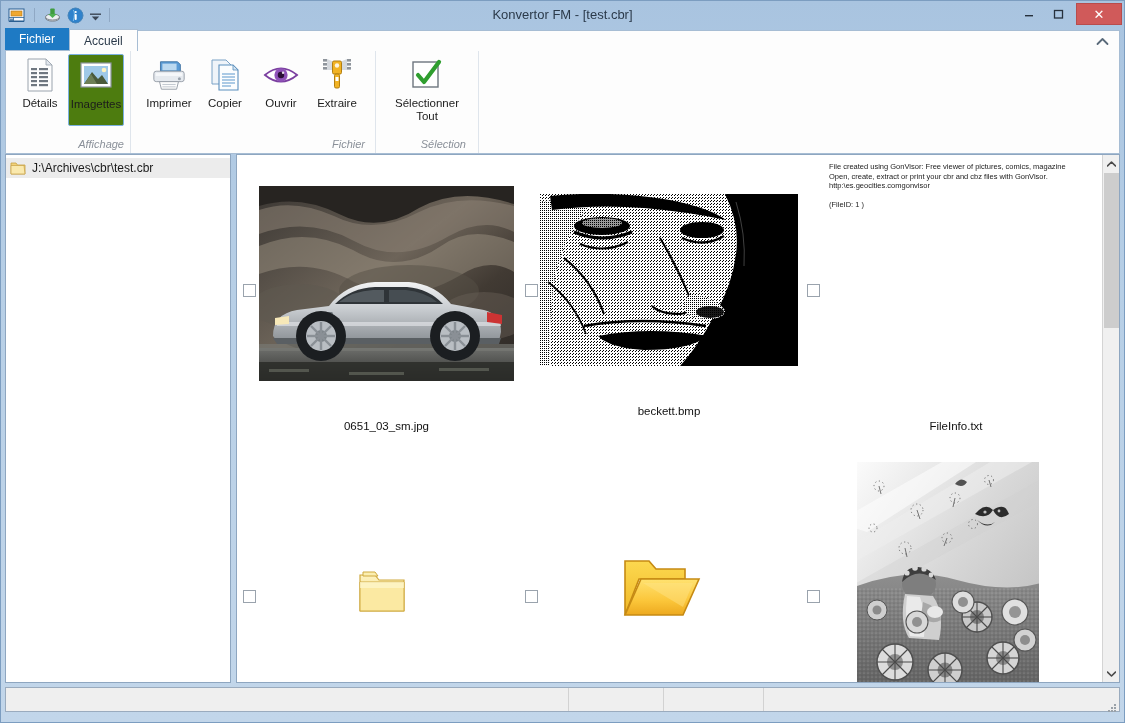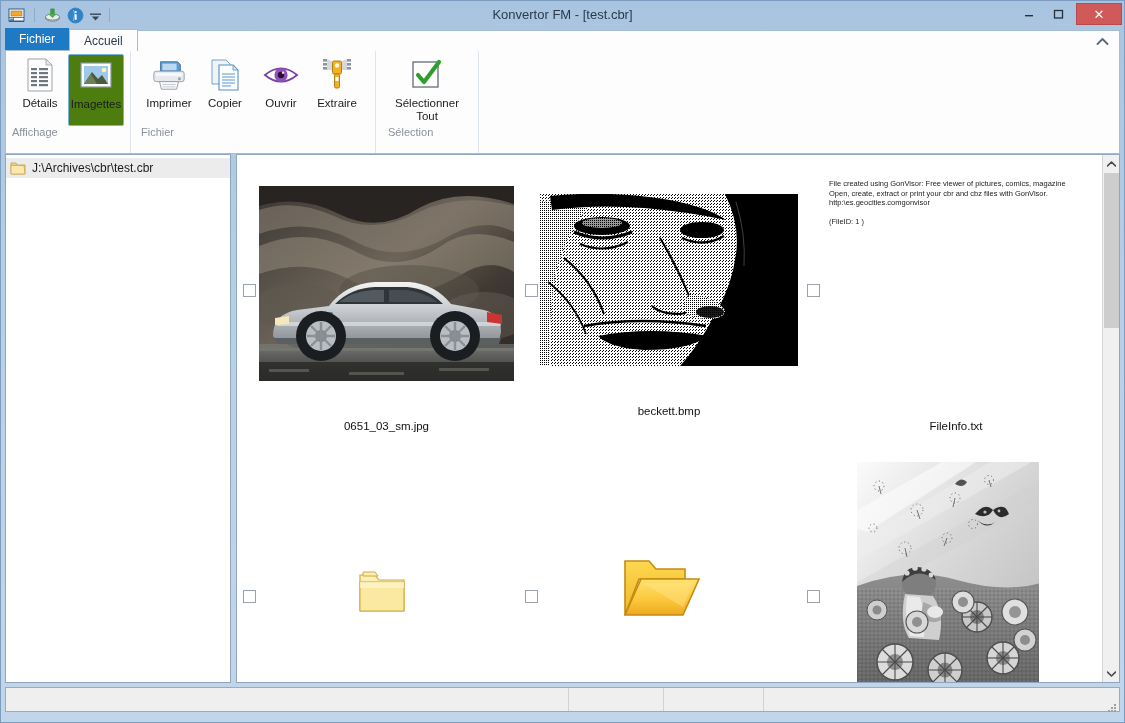--- a/index.html
+++ b/index.html
@@ -95,22 +95,23 @@
   }
   .rgroup {
     display: flex; flex-direction: column;
     justify-content: space-between;
     border-right: 1px solid #dfe5ec;
     padding: 3px 6px 0 6px;
   }
   .rgroup:last-child { border-right: none; }
   .rgroup-items { display: flex; align-items: flex-start; height: 78px; }
   .rgroup-label {
-    text-align: left; font-size: 11px; color: #8a9099;
-    padding-bottom: 15px;
+    text-align: right; font-size: 11px; color: #8a9099;
+    padding-bottom: 3px;
+    font-style: italic;
   }
   .rbtn {
     width: 56px; min-height: 72px;
     display: flex; flex-direction: column;
     align-items: center; padding-top: 3px;
     font-size: 11.5px; color: #1c1c1c; text-align: center;
     line-height: 13px;
   }
   .rbtn.wide { width: 78px; }
   .rbtn.selected {
@@ -543,21 +544,21 @@
 
               <path d="M196 0 L258 0 L258 172 L150 172 Q178 140 192 100 Q202 58 196 0 Z" fill="#000"></path>
               <path d="M196 8 Q206 40 204 72" fill="none" stroke="#fff" stroke-width="1" opacity="0.25"></path>
             </svg>
           </div>
           <div class="fname" style="left:21px;top:250px;width:258px;">beckett.bmp</div>
         </div>
 
         <div class="cell" style="left:564px;top:0;">
           <div class="cb" style="position:absolute;left:6px;top:129px;"></div>
-          <div style="position:absolute;left:24px;top:21px;width:262px;height:180px;background:#fff;color:#222;font-size:7.5px;line-height:9.5px;padding:3px 4px;overflow:hidden;">
+          <div style="position:absolute;left:24px;top:4px;width:262px;height:180px;background:#fff;color:#222;font-size:7.5px;line-height:9.5px;padding:3px 4px;overflow:hidden;">
             <div>File created using GonVisor: Free viewer of pictures, comics, magazine</div>
             <div>Open, create, extract or print your cbr and cbz files with GonVisor.</div>
             <div>http:\es.geocities.comgonvisor</div>
             <div style="height:9.5px;"></div>
             <div>(FileID: 1 )</div>
           </div>
           <div class="fname" style="left:24px;top:265px;width:262px;">FileInfo.txt</div>
         </div>
 
         <div class="cell" style="left:0;top:305px;">

